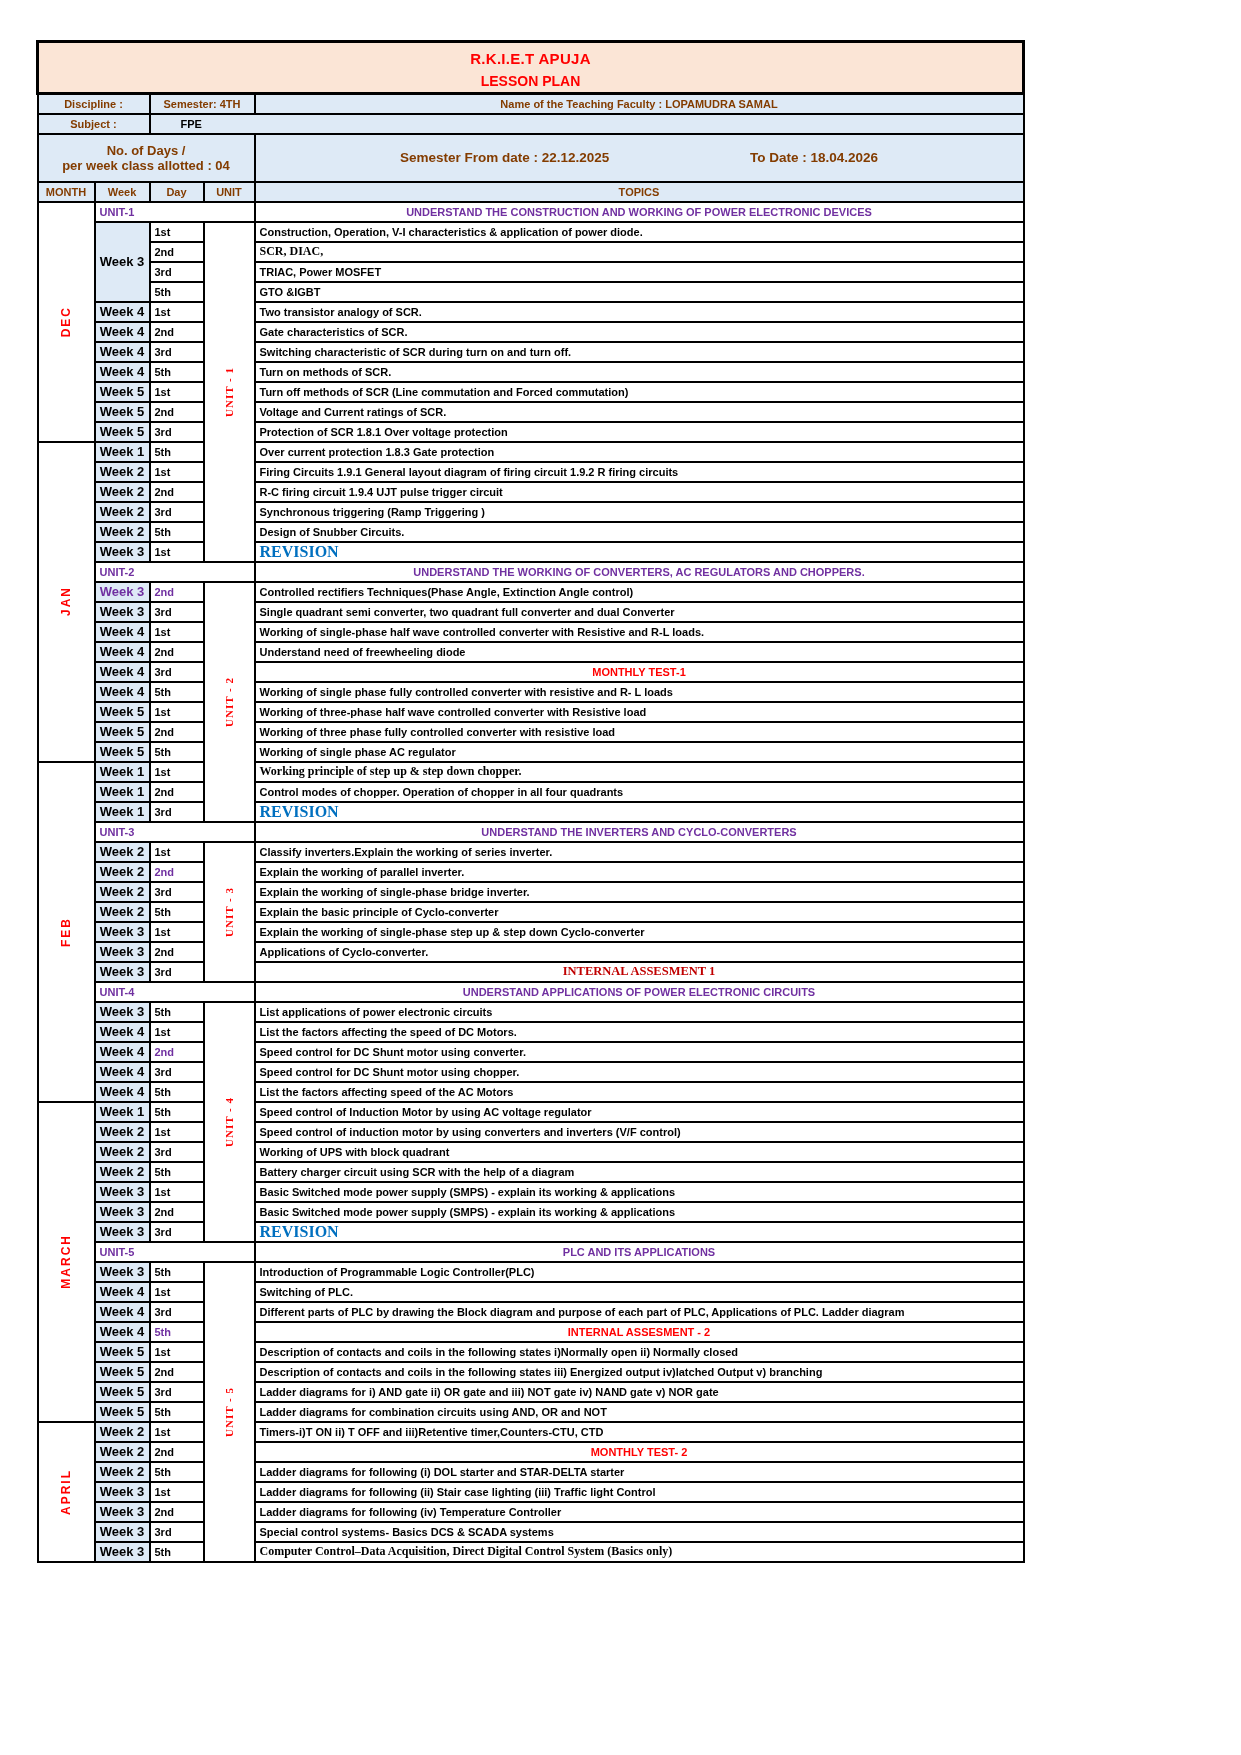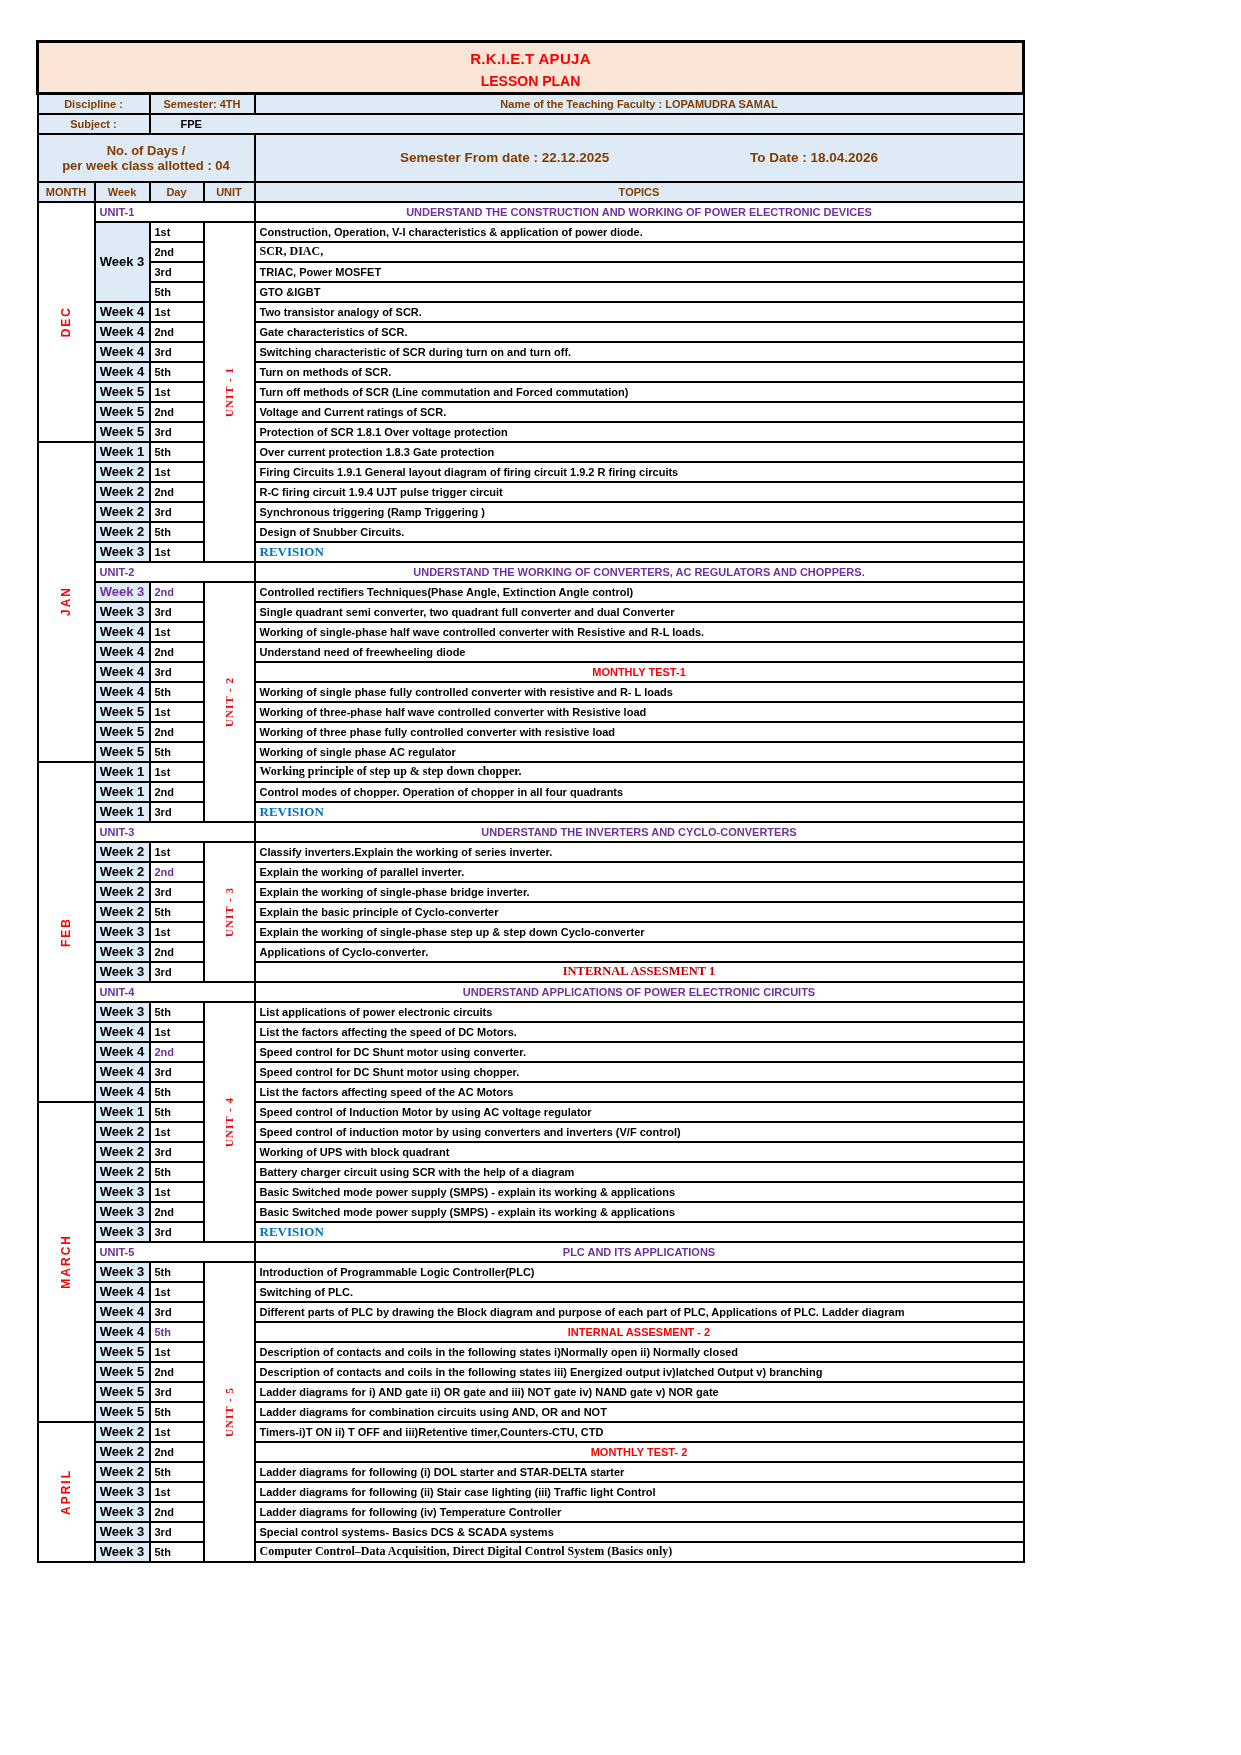--- a/index.html
+++ b/index.html
@@ -22,21 +22,21 @@
   
   .col-head td{background:var(--lblue);color:var(--maroon);text-align:center;font-size:11px;}
   .col-head td:nth-child(2),.col-head td:nth-child(3){color:var(--maroon);}
   
   td.month-cell{background:#fff;text-align:center;vertical-align:middle;padding:0;}
   td.week-cell{background:var(--lblue);text-align:center;font-size:13px;}
   td.day-cell{background:#fff;text-align:left;font-size:11px;}
   td.unit-col{background:#fff;text-align:center;vertical-align:middle;padding:0;}
   td.topic-cell{background:#fff;text-align:left;font-size:11px;}
   td.topic-serif{font-family:"Liberation Serif",serif;font-size:12px;}
-  td.topic-revision{font-family:"Liberation Serif",serif;color:var(--blue);font-size:13px;}
+  td.topic-revision{font-family:"Liberation Serif",serif;color:var(--blue);font-size:16px;}
   td.topic-test{color:var(--red);text-align:center;}
   td.topic-assess{color:var(--dred);text-align:center;font-family:"Liberation Serif",serif;font-size:12.5px;}
   td.unit-head-label{background:#fff;color:var(--purple);text-align:left;font-size:11px;}
   td.unit-head-title{background:#fff;color:var(--purple);text-align:center;font-size:11px;}
   .vert{writing-mode:vertical-rl;transform:rotate(180deg);margin:0 auto;display:block;}
   .month-label{color:var(--red);font-size:12px;font-weight:bold;letter-spacing:2px;}
   .unit-label{color:var(--red);font-size:11px;font-weight:bold;letter-spacing:1px;
       font-family:"Liberation Serif",serif;}
   .purple-text{color:var(--purple) !important;}
 </style>

